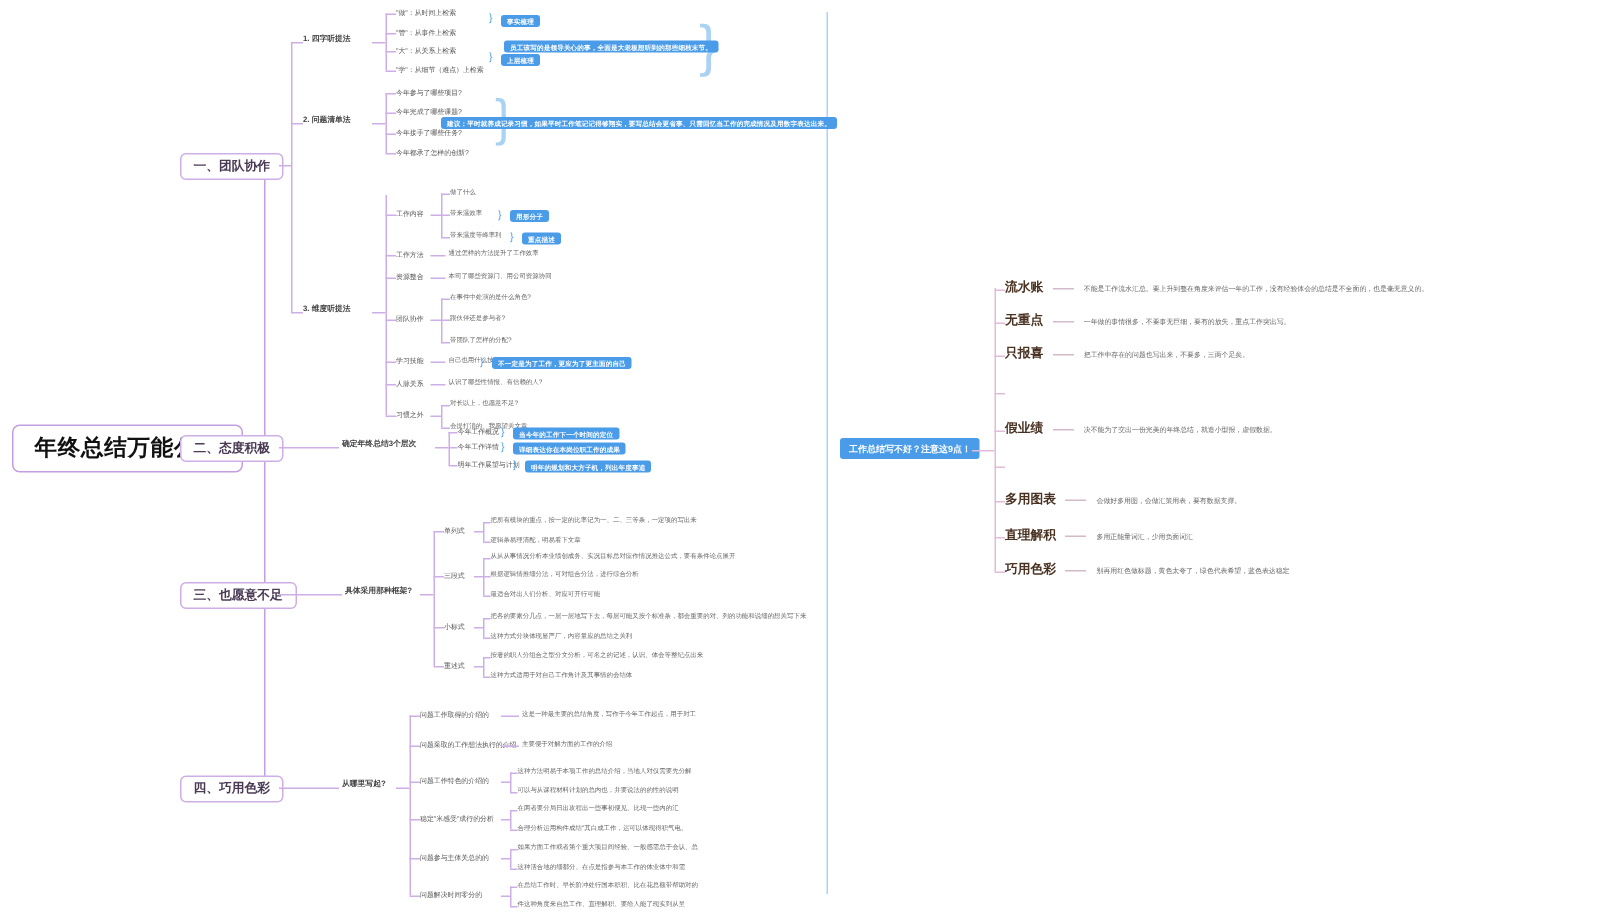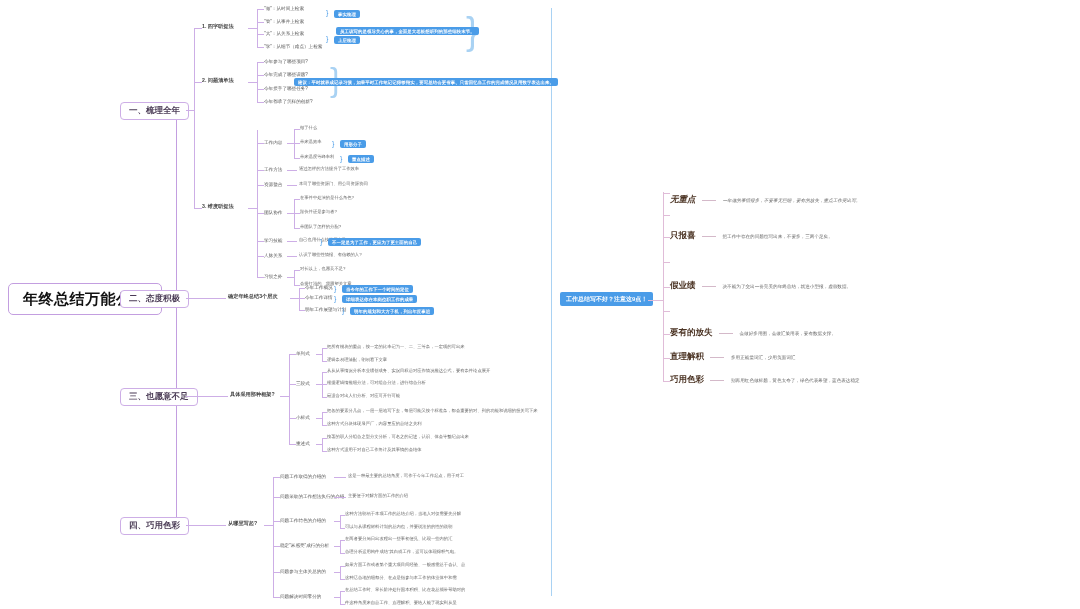--- a/index.html
+++ b/index.html
@@ -125,21 +125,21 @@
 
   <div class="divider" style="left:551px;top:8px;height:588px;"></div>
 
   <div class="node root">年终总结万能公式</div>
 
   <div class="ln h" style="left:160px;top:298px;width:16px;"></div>
 
   <div class="ln v" style="left:176px;top:110px;height:415px;background:#c39ee0;width:1.4px;"></div>
 
   <div class="ln h" style="left:176px;top:110px;width:10px;"></div>
-  <div class="node lvl2" style="left:120px;top:102px;">一、梳理全年</div>
+  <div class="node lvl2" style="left:120px;top:102px;">一、团队协作</div>
   <div class="ln h" style="left:186px;top:110px;width:8px;"></div>
   <div class="ln v" style="left:194px;top:28px;height:180px;"></div>
 
   <div class="ln h" style="left:194px;top:28px;width:8px;"></div>
   <div class="node lvl3" style="left:202px;top:24px;">1. 四字听提法</div>
   <div class="ln h" style="left:248px;top:28px;width:9px;"></div>
   <div class="ln v" style="left:257px;top:9px;height:38px;"></div>
 
   <div class="ln h" style="left:257px;top:9px;width:7px;"></div>
   <div class="node lvl4" style="left:264px;top:6px;">"做"：从时间上检索</div>
@@ -360,23 +360,28 @@
   <div class="node lvl5" style="left:345px;top:588px;">在总结工作时、早长阶冲处行国本积积、比在花总额带帮助对的</div>
   <div class="ln h" style="left:340px;top:604px;width:5px;"></div>
   <div class="node lvl5" style="left:345px;top:601px;">件这种角度来自总工作、直理解积、要给人能了现实到从呈</div>
 
   <div class="badge-center" style="left:560px;top:292px;">工作总结写不好？注意这9点！</div>
 
   <div class="rp-spine" style="left:663px;top:192px;height:189px;"></div>
   <div class="ln h" style="left:648px;top:300px;width:15px;background:#e0bcd8;"></div>
 
   <div class="rp-tick" style="left:663px;top:193px;"></div>
+  <div class="rp-item" style="left:670px;top:186px;">
+    <span class="rp-title">流水账</span>
+    <span class="rp-dash"></span>
+    <span class="rp-desc">不能是工作流水汇总。要上升到整在角度来评估一年的工作，没有经验体会的总结是不全面的，也是毫无意义的。</span>
+  </div>
 
   <div class="rp-tick" style="left:663px;top:215px;"></div>
-  <div class="rp-item" style="left:670px;top:194px;font-style:italic;">
+  <div class="rp-item" style="left:670px;top:208px;">
     <span class="rp-title">无重点</span>
     <span class="rp-dash"></span>
     <span class="rp-desc">一年做的事情很多，不要事无巨细，要有的放失，重点工作突出写。</span>
   </div>
 
   <div class="rp-tick" style="left:663px;top:237px;"></div>
   <div class="rp-item" style="left:670px;top:230px;">
     <span class="rp-title">只报喜</span>
     <span class="rp-dash"></span>
     <span class="rp-desc">把工作中存在的问题也写出来，不要多，三两个足矣。</span>
@@ -388,21 +393,21 @@
   <div class="rp-item" style="left:670px;top:280px;">
     <span class="rp-title">假业绩</span>
     <span class="rp-dash"></span>
     <span class="rp-desc">决不能为了交出一份完美的年终总结，就造小型报，虚假数据。</span>
   </div>
 
   <div class="rp-tick" style="left:663px;top:311px;"></div>
 
   <div class="rp-tick" style="left:663px;top:334px;"></div>
   <div class="rp-item" style="left:670px;top:327px;">
-    <span class="rp-title">要有的放失</span>
+    <span class="rp-title">多用图表</span>
     <span class="rp-dash"></span>
     <span class="rp-desc">会做好多用图，会做汇策用表，要有数据支撑。</span>
   </div>
 
   <div class="rp-tick" style="left:663px;top:358px;"></div>
   <div class="rp-item" style="left:670px;top:351px;">
     <span class="rp-title">直理解积</span>
     <span class="rp-dash"></span>
     <span class="rp-desc">多用正能量词汇，少用负面词汇</span>
   </div>

